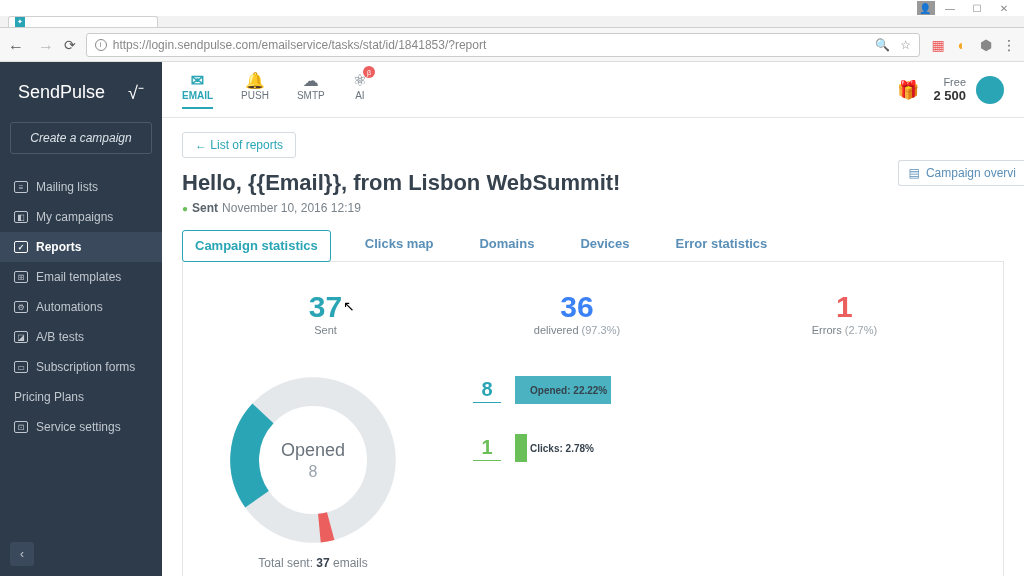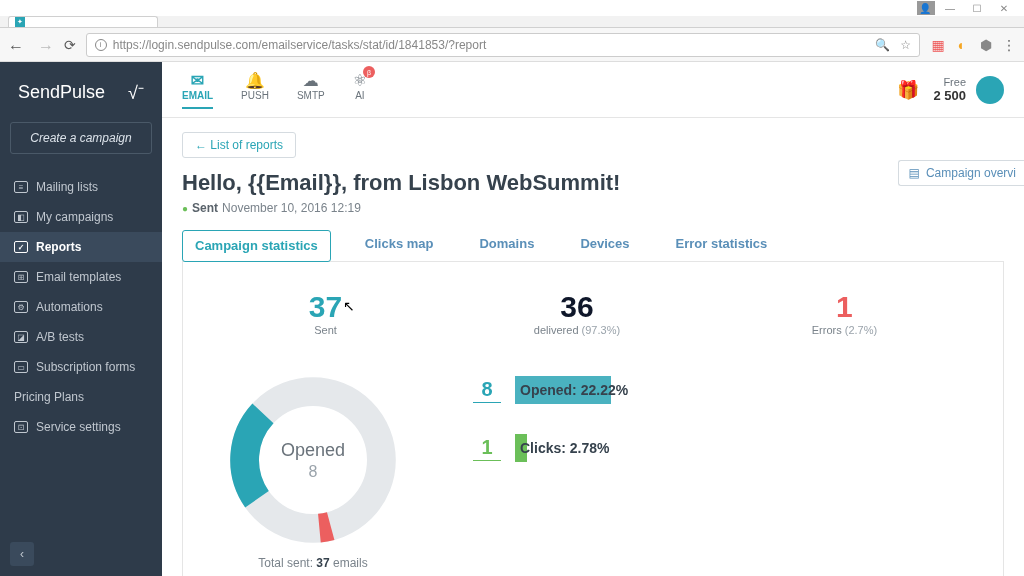--- a/index.html
+++ b/index.html
@@ -70,21 +70,21 @@
 .tabs { margin-top: 14px; border-bottom: 1px solid #e5e5e5; display: flex; gap: 22px; font-size: 13px; }
 .tab-item { padding: 7px 12px 8px; color: #5a8fb8; cursor: pointer; font-weight: 600; }
 .tab-item.active { color: #2aa5b5; border: 1px solid #2aa5b5; border-radius: 3px; position: relative; top: 1px; background: #fff; }
 
 
 .stats-panel { border: 1px solid #e5e5e5; border-top: none; padding: 28px 30px 10px; }
 .stat-row { display: flex; justify-content: space-around; margin-bottom: 34px; }
 .stat { text-align: center; }
 .stat-num { font-size: 30px; font-weight: 700; }
 .stat-num.sent { color: #2aa5b5; }
-.stat-num.delivered { color: #0f172a; }
+.stat-num.delivered { color: #3b82f6; }
 .stat-num.errors { color: #ec5f5f; }
 .stat-label { font-size: 11px; color: #7a838b; margin-top: 0px; }
 .stat-label .pct { color: #9aa3ab; }
 
 .cursor { position: absolute; left: 322px; top: 176px; font-size: 14px; color: #000; pointer-events: none; }
 
 
 .detail-row { display: flex; gap: 60px; align-items: flex-start; }
 .donut-box { width: 200px; text-align: center; position: relative; }
 .donut { width: 180px; height: 180px; position: relative; margin: 0 auto; }
@@ -95,21 +95,21 @@
 .total-line { font-size: 12px; color: #7a838b; margin-top: 6px; }
 .total-line b { color: #36424d; }
 
 .bars { flex: 1; padding-top: 6px; }
 .bar-row { display: flex; align-items: center; margin-bottom: 30px; }
 .bar-num { width: 28px; font-size: 20px; font-weight: 700; color: #2aa5b5; border-bottom: 1.5px solid #2aa5b5; text-align: center; margin-right: 14px; padding-bottom: 1px; }
 .bar-num.green { color: #6bbf59; border-color: #6bbf59; }
 .bar-bg { height: 28px; position: relative; flex: 0 0 310px; display: flex; align-items: center; }
 .bar-fill { height: 100%; background: #2aa5b5; position: absolute; left: 0; top: 0; }
 .bar-fill.green { background: #6bbf59; }
-.bar-text { position: relative; font-size: 14px; color: #36424d; padding-left: 5px; font-weight: 600; }
+.bar-text { position: relative; font-size: 10px; color: #36424d; padding-left: 15px; font-weight: 600; }
 .bar-text .val { color: #36424d; }
 </style>
 </head>
 <body>
 
 <div class="win-titlebar">
   <span class="win-btn user">👤</span>
   <span class="win-btn">—</span>
   <span class="win-btn">☐</span>
   <span class="win-btn">✕</span>

